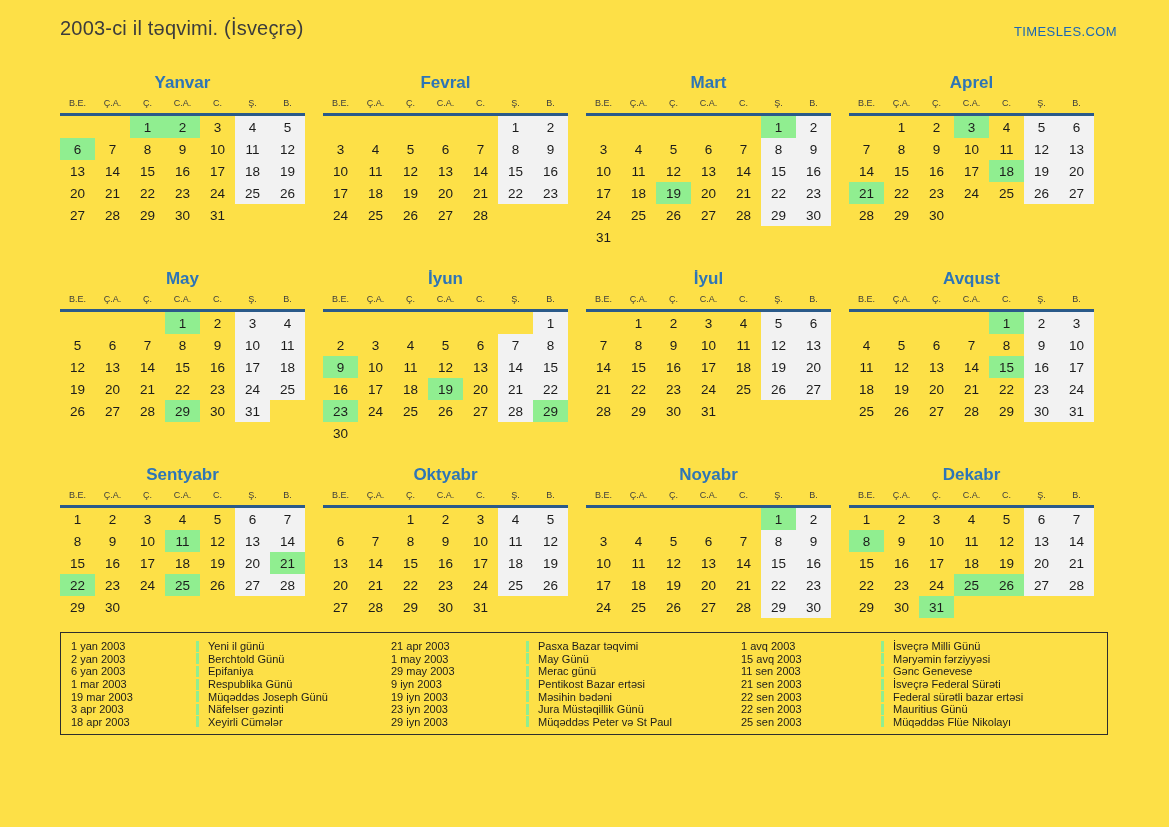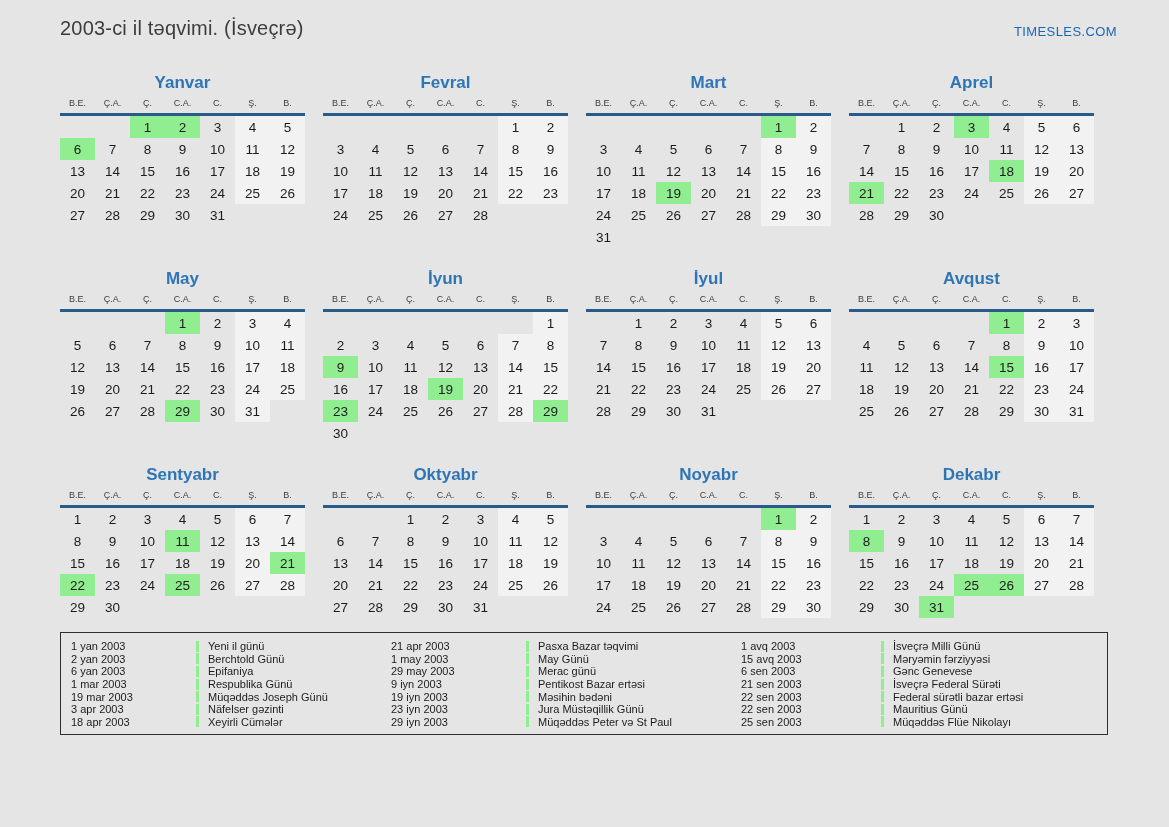--- a/index.html
+++ b/index.html
@@ -1,17 +1,17 @@
 <!DOCTYPE html>
 <html style="--holiday-green: #90ee90; --weekend-gray: #f2f2f2; --month-title-blue: #2e75b6; --header-line-blue: #2a5a8a; --site-link-blue: #1a67b5;"><head>
 <meta charset="utf-8">
 <style>
   html,body { margin:0; padding:0; background:#fff; }
   body { font-family:"Liberation Sans", sans-serif; }
-  .page { position:relative; width:1169px; height:827px; background:#e5e5e5; overflow:hidden; }
+  .page { position:relative; width:1169px; height:827px; background:#fde047; overflow:hidden; }
 
   .page-title { position:absolute; left:60px; top:17px; margin:0; font-size:20px; font-weight:400;
                 color:#3c3c3c; letter-spacing:0.2px; }
   .site-link { position:absolute; right:52px; top:24px; font-size:13px; font-weight:400;
                color:var(--site-link-blue,#1a67b5); letter-spacing:0.4px; cursor:pointer; text-decoration:none; }
 
   .months { position:absolute; left:60px; top:72px; width:1043px;
             display:grid; grid-template-columns:repeat(4,245px); column-gap:18px; grid-auto-rows:184px; row-gap:12px; }
   .month { width:245px; }
   .month-name { text-align:center; font-size:17px; font-weight:700; color:var(--month-title-blue,#2e75b6);
@@ -896,21 +896,21 @@
           <span class="ldate">1 avq 2003</span>
           <span class="lbar"></span>
           <span class="lname">İsveçrə Milli Günü</span>
         </div>
         <div class="lrow">
           <span class="ldate">15 avq 2003</span>
           <span class="lbar"></span>
           <span class="lname">Məryəmin fərziyyəsi</span>
         </div>
         <div class="lrow">
-          <span class="ldate">6 sen 2003</span>
+          <span class="ldate">11 sen 2003</span>
           <span class="lbar"></span>
           <span class="lname">Gənc Genevese</span>
         </div>
         <div class="lrow">
           <span class="ldate">21 sen 2003</span>
           <span class="lbar"></span>
           <span class="lname">İsveçrə Federal Sürəti</span>
         </div>
         <div class="lrow">
           <span class="ldate">22 sen 2003</span>

